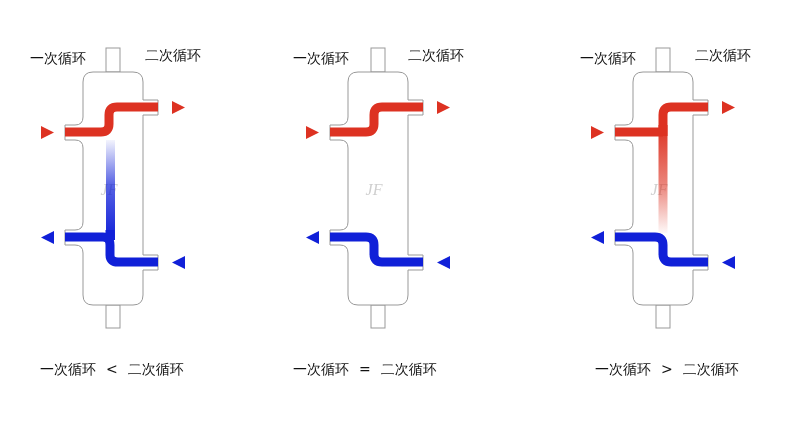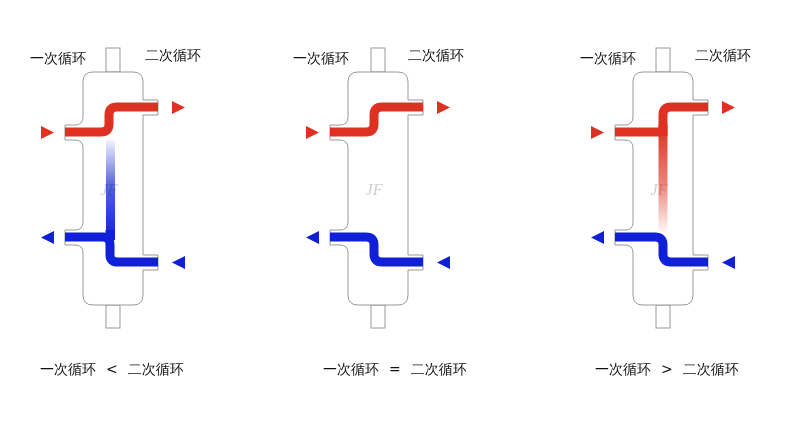--- a/index.html
+++ b/index.html
@@ -94,18 +94,18 @@
 
 <div class="label" style="left:293px; top:50px;">一次循环</div>
 <div class="label" style="left:408px; top:47px;">二次循环</div>
 
 <div class="label" style="left:580px; top:50px;">一次循环</div>
 <div class="label" style="left:695px; top:47px;">二次循环</div>
 
 <div class="caption" style="left:40px;text-decoration:underline;">
   <span>一次循环</span><span class="op">&lt;</span><span>二次循环</span>
 </div>
-<div class="caption" style="left:323px;">
+<div class="caption" style="left:293px;">
   <span>一次循环</span><span class="op">=</span><span>二次循环</span>
 </div>
 <div class="caption" style="left:595px;text-align:right;">
   <span>一次循环</span><span class="op">&gt;</span><span>二次循环</span>
 </div>
 
 </body></html>

